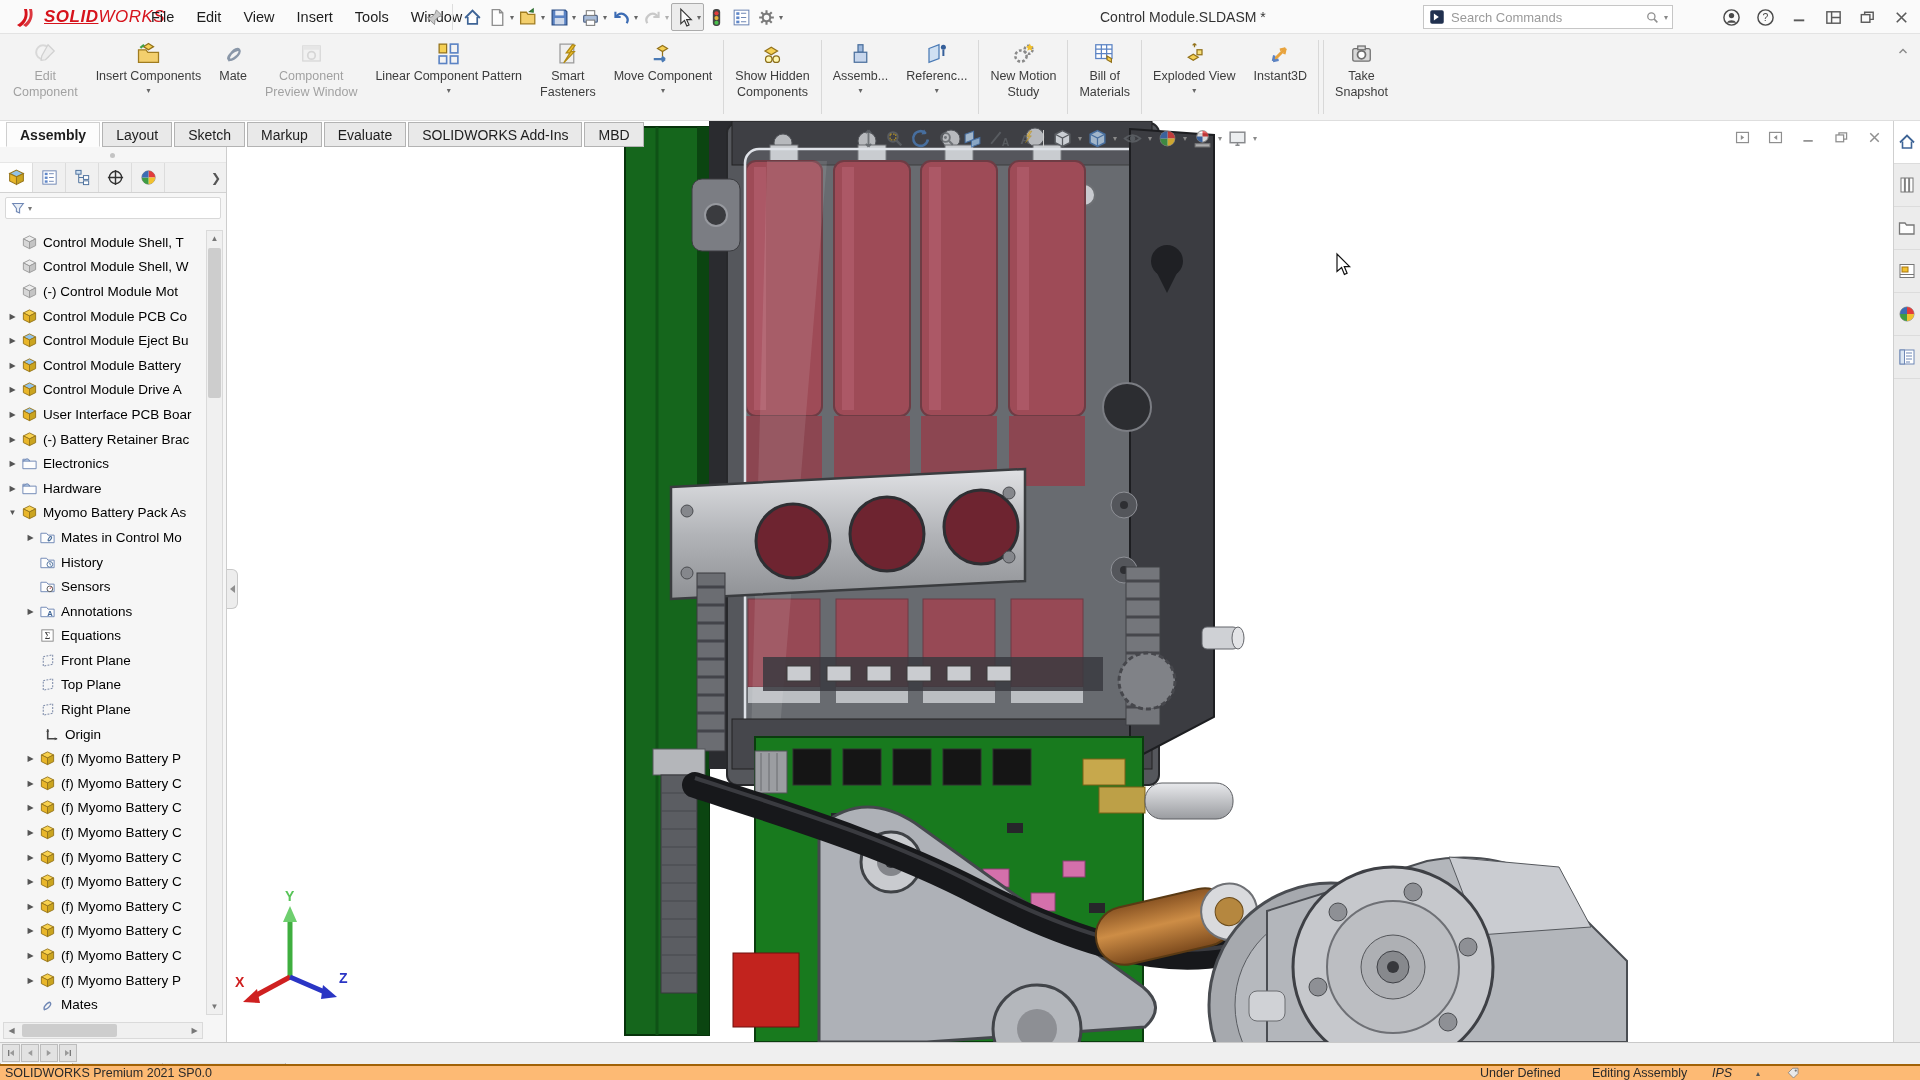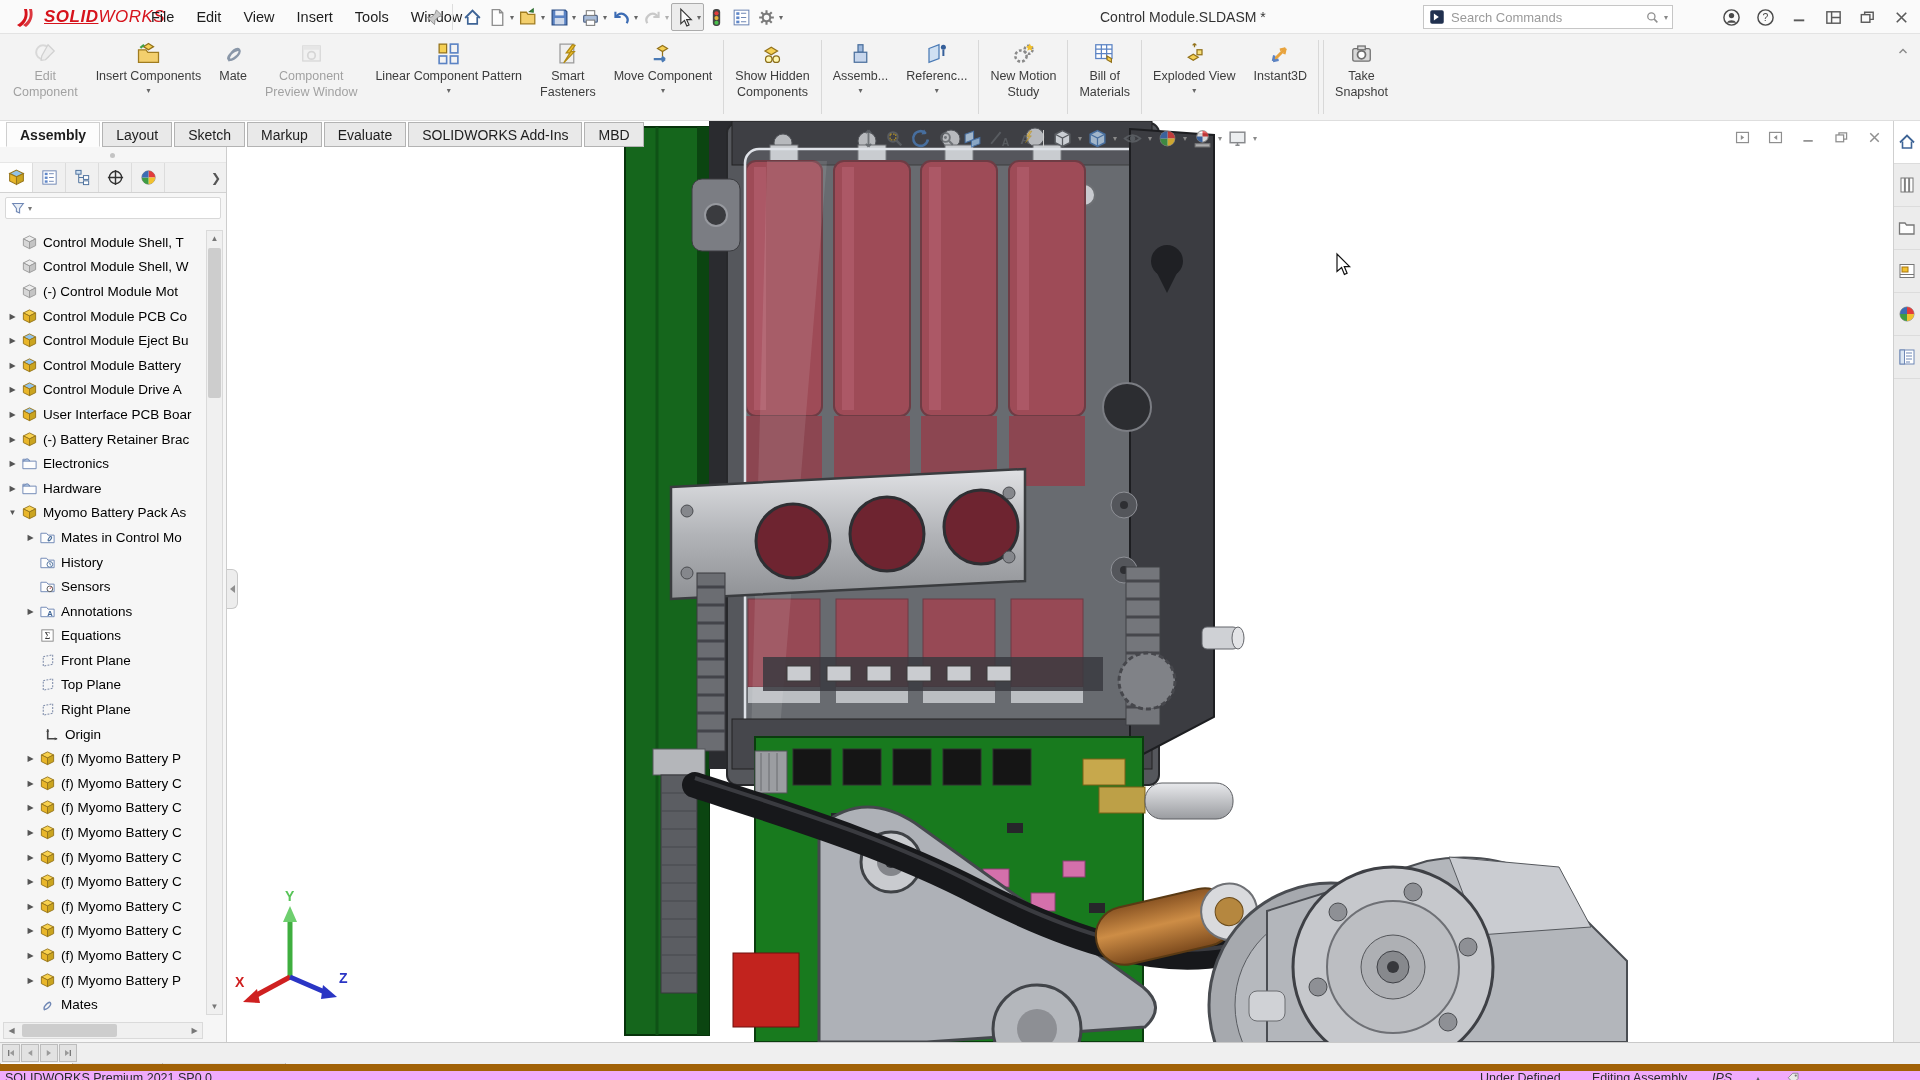--- a/index.html
+++ b/index.html
@@ -103,22 +103,22 @@
   .tp.active { background:#fff; }
 
   
   #bottom-tabs { position:absolute; top:1042px; left:0; width:1920px; height:22px; background:#efefef;
     border-top:1px solid #c9c9c9; display:flex; align-items:stretch;flex-direction:column;}
   #bt-nav { display:flex; align-items:center; padding:1px 2px; gap:1px;}
   .bt-nav { width:18px; height:18px; background:#e2e2e2; border:1px solid #bcbcbc; display:flex; align-items:center; justify-content:center; padding:3px;}
   .b-tab { padding:0 16px; display:flex; align-items:center; font-size:13.5px; color:#1d1d1d;
     background:#e4e4e4; border-right:1px solid #bdbdbd; white-space:nowrap;}
   .b-tab.active { background:#fcfcfc; font-weight:bold; border-left:1px solid #bdbdbd;}
-  #statusbar { position:absolute; top:1064px; left:0; width:1920px; height:16px; background:#f0abfc;
-    border-top:7px solid #a16207; font-size:12.5px; color:#2a2a2a;}
+  #statusbar { position:absolute; top:1064px; left:0; width:1920px; height:16px; background:#fdba74;
+    border-top:2px solid #a16207; font-size:12.5px; color:#2a2a2a;}
   #sb-left { position:absolute; left:5px; top:0px; line-height:15px;}
   #sb-constraint { position:absolute; left:1480px; top:0; line-height:15px;}
   #sb-mode { position:absolute; left:1592px; top:0; line-height:15px;}
   #sb-units { position:absolute; left:1712px; top:0; line-height:15px;font-style:italic;}
   #sb-caret { position:absolute; left:1756px; top:0; font-size:8px; line-height:15px; color:#555;}
   #sb-tag { position:absolute; left:1786px; top:0px; width:15px; height:15px;}
 </style>
 </head>
 <body>
 

